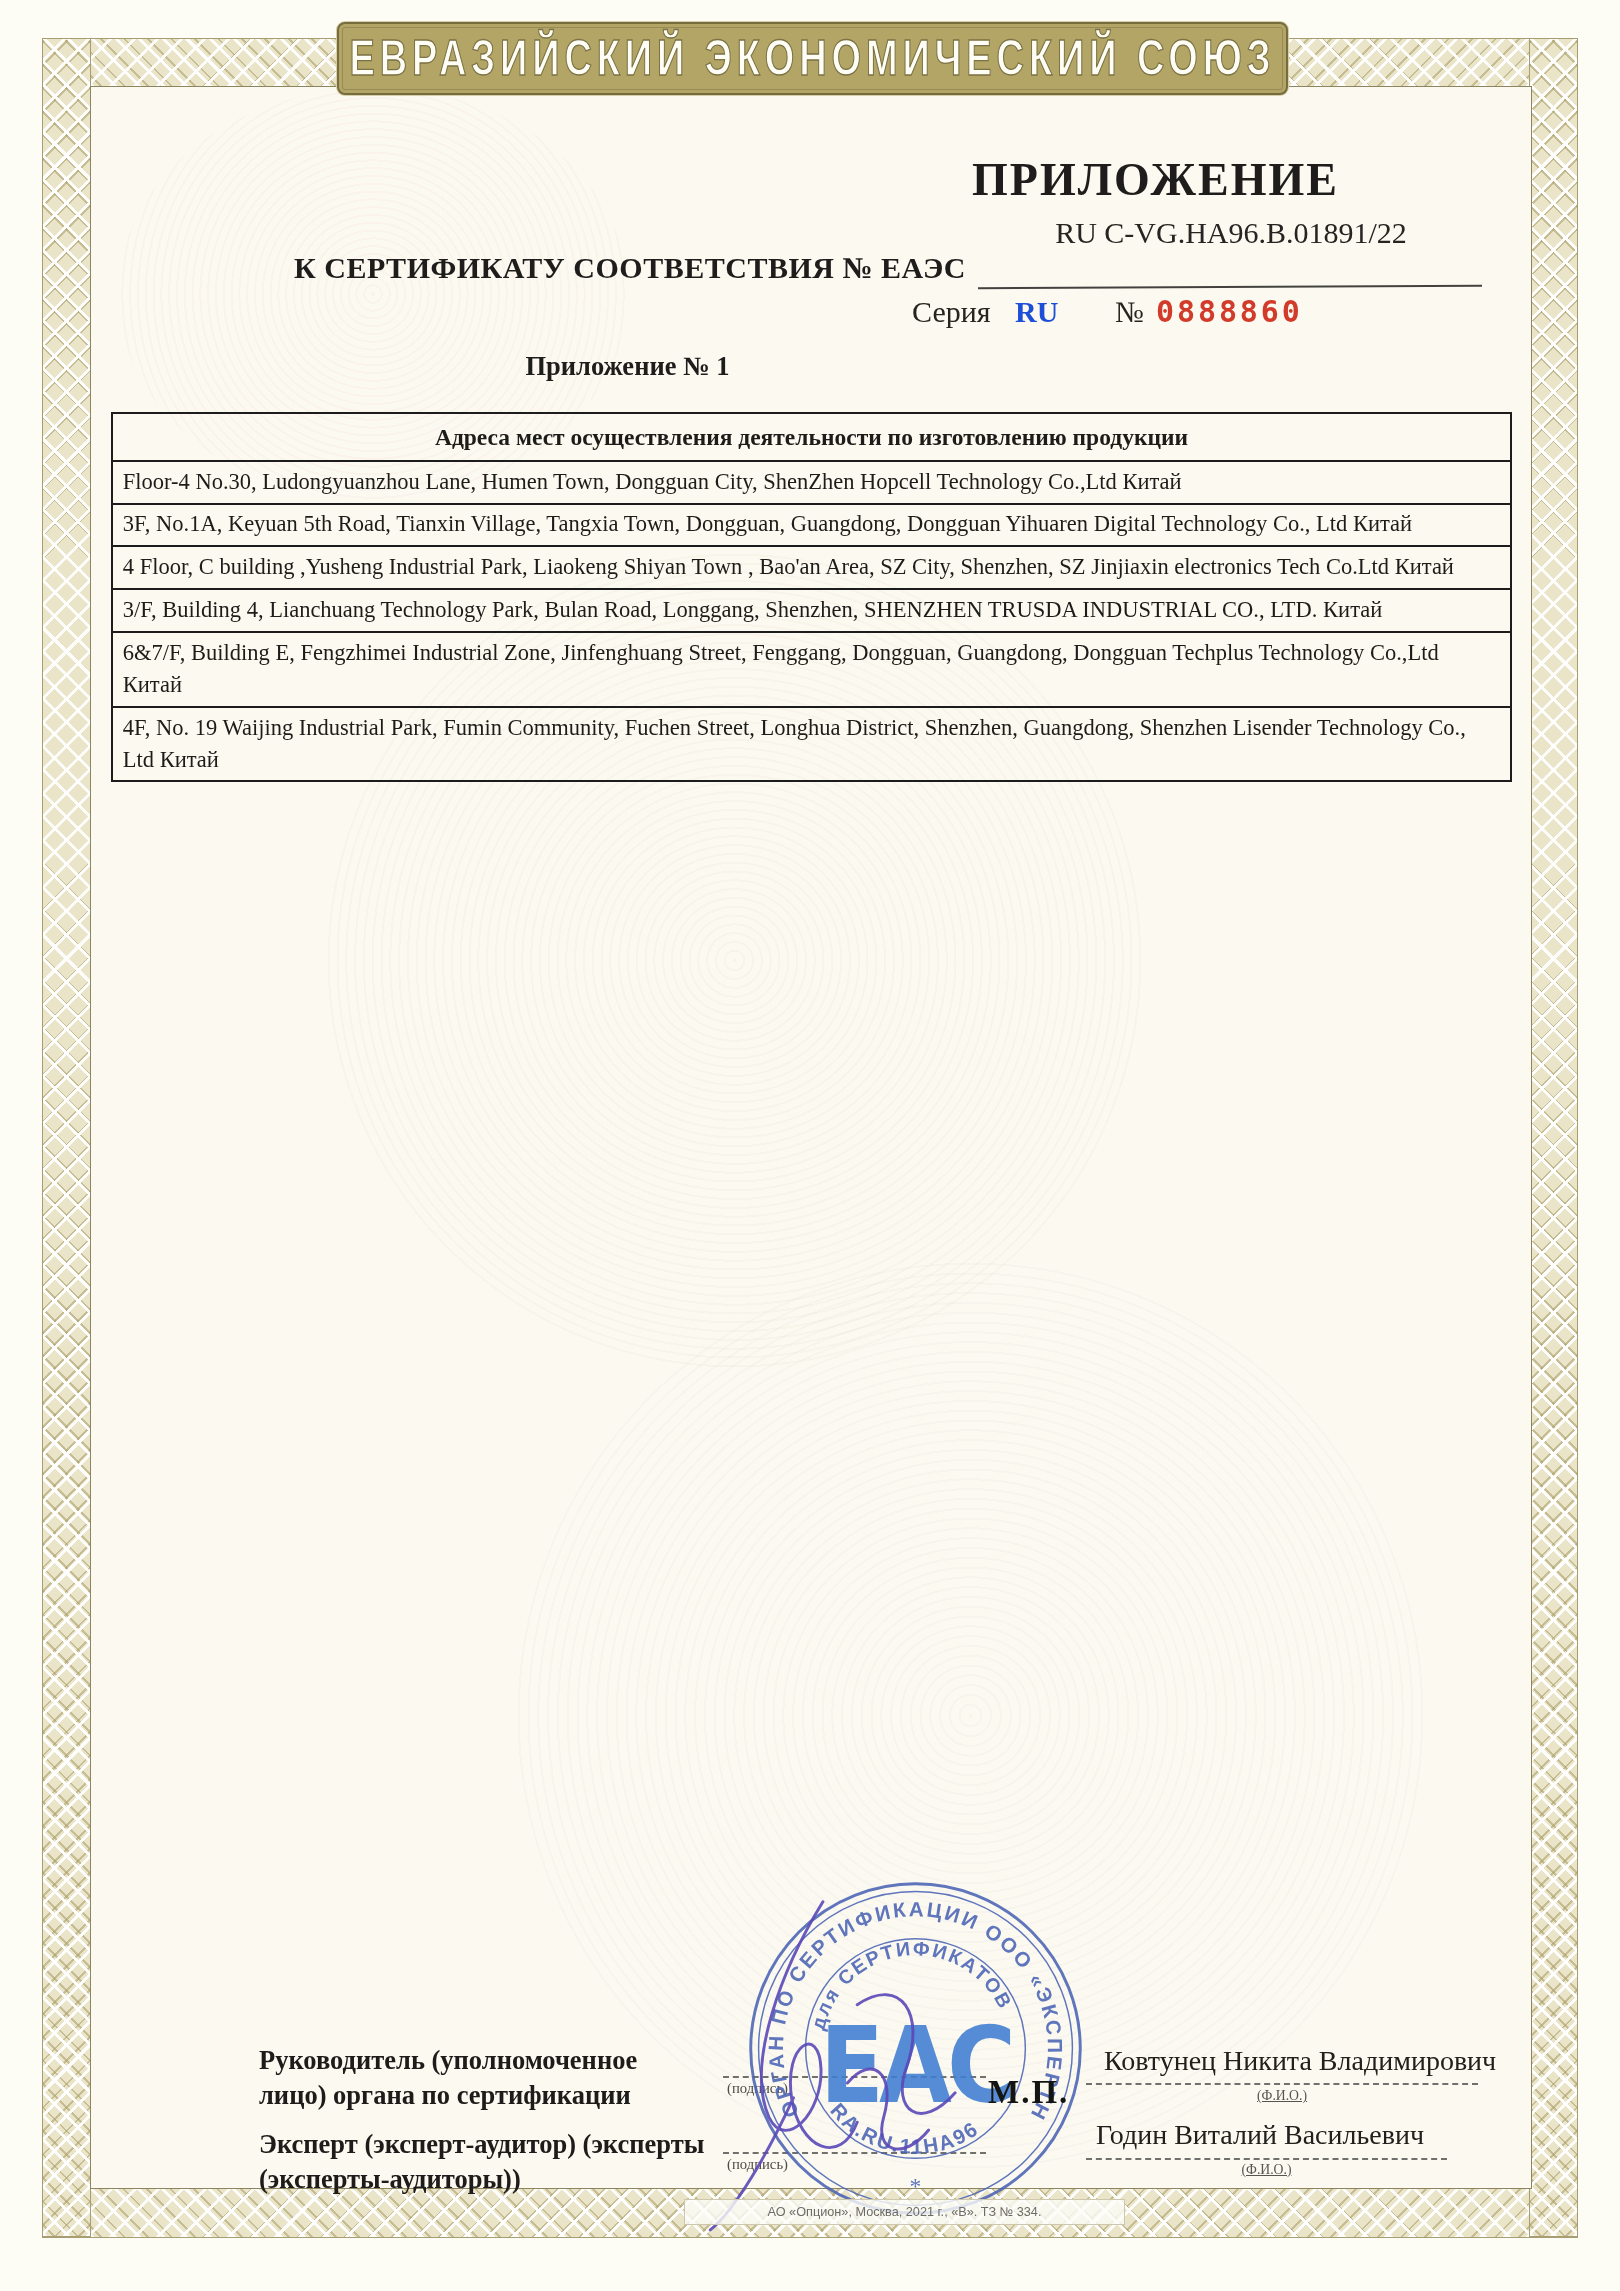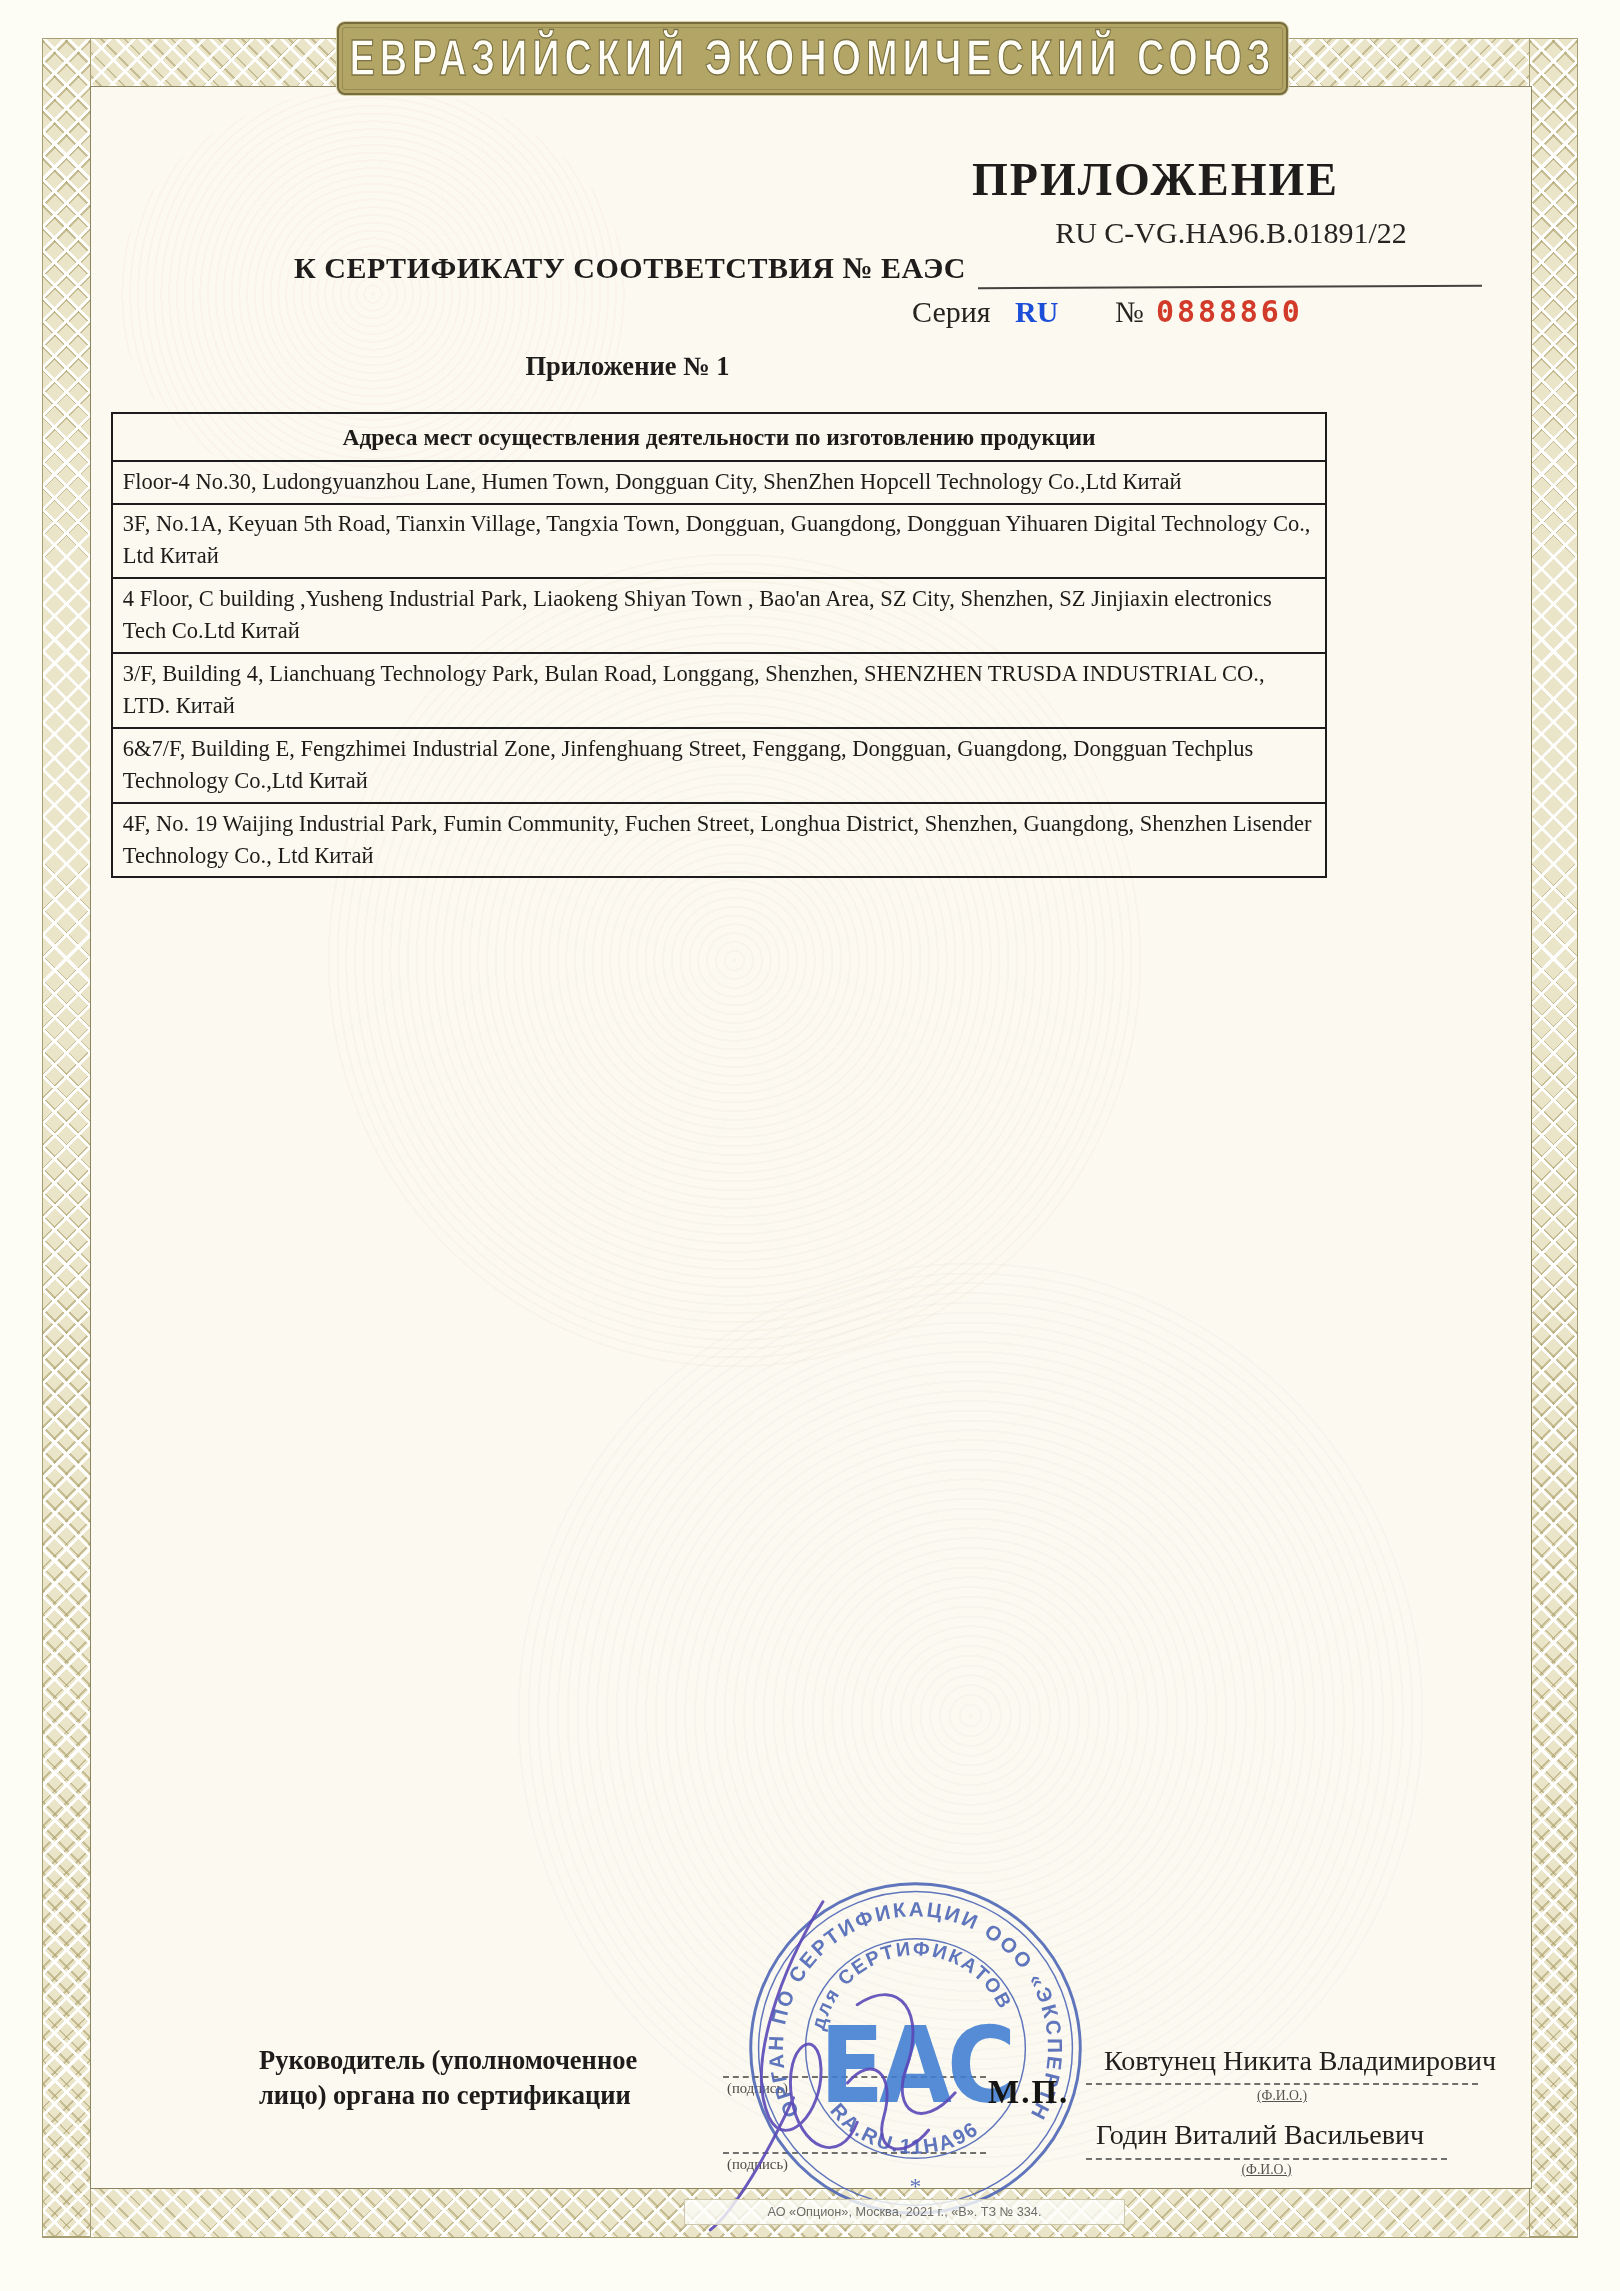--- a/index.html
+++ b/index.html
@@ -71,21 +71,21 @@
   .serial-number{
     margin-left:5px;color:#d23b2a;font-family:"DejaVu Sans Mono",monospace;
     font-weight:bold;font-size:30px;letter-spacing:2.9px;
   }
   .annex-label{
     position:absolute;left:0;top:351px;width:1255px;text-align:center;
     font-size:26.5px;font-weight:bold;color:#1e1d1b;
   }
   
   table.addr{
-    position:absolute;left:111px;top:412px;width:1216px;
+    position:absolute;left:111px;top:412px;width:1401px;
     border-collapse:collapse;table-layout:fixed;
   }
   table.addr th, table.addr td{
     border:2px solid #1c1c1c;font-size:22.5px;line-height:32px;
     padding:3.9px 9.8px 4.9px 9.8px;color:#1d1c19;text-align:left;vertical-align:top;
     font-family:"Liberation Serif",serif;
   }
   table.addr th{text-align:center;font-weight:bold;font-size:23.5px;padding:6.9px 9.8px;}
   
   .sig-label{position:absolute;font-size:26.5px;font-weight:bold;color:#1d1c1a;line-height:35px;}
@@ -176,20 +176,21 @@
     </tbody>
   </table>
 
   <div class="sig-label l1">Руководитель (уполномоченное лицо) органа по сертификации</div>
   <div class="sig-line sl1"></div>
   <div class="sig-sub ss1">(подпись)</div>
   <div class="sig-name sn1">Ковтунец Никита Владимирович</div>
   <div class="name-line nl1"></div>
   <div class="name-sub ns1">(Ф.И.О.)</div>
 
+  <div class="sig-label l2">Эксперт (эксперт-аудитор) (эксперты (эксперты-аудиторы))</div>
   <div class="sig-line sl2"></div>
   <div class="sig-sub ss2">(подпись)</div>
   <div class="sig-name sn2">Годин Виталий Васильевич</div>
   <div class="name-line nl2"></div>
   <div class="name-sub ns2">(Ф.И.О.)</div>
 
   <svg class="stamp" viewBox="0 0 364 364">
     <g fill="none" stroke="#4a63b5">
       <circle cx="182" cy="182" r="168" stroke-width="3"></circle>
       <circle cx="182" cy="182" r="160" stroke-width="1.5"></circle>

